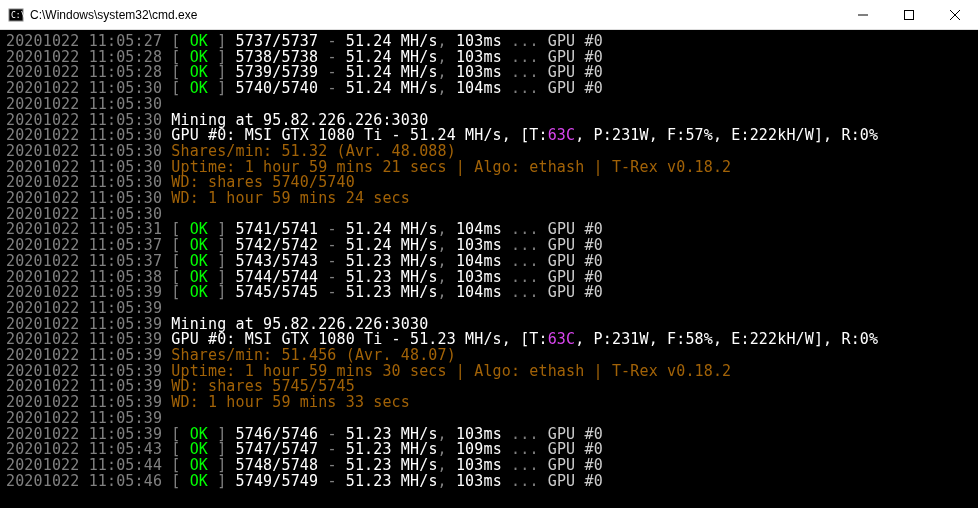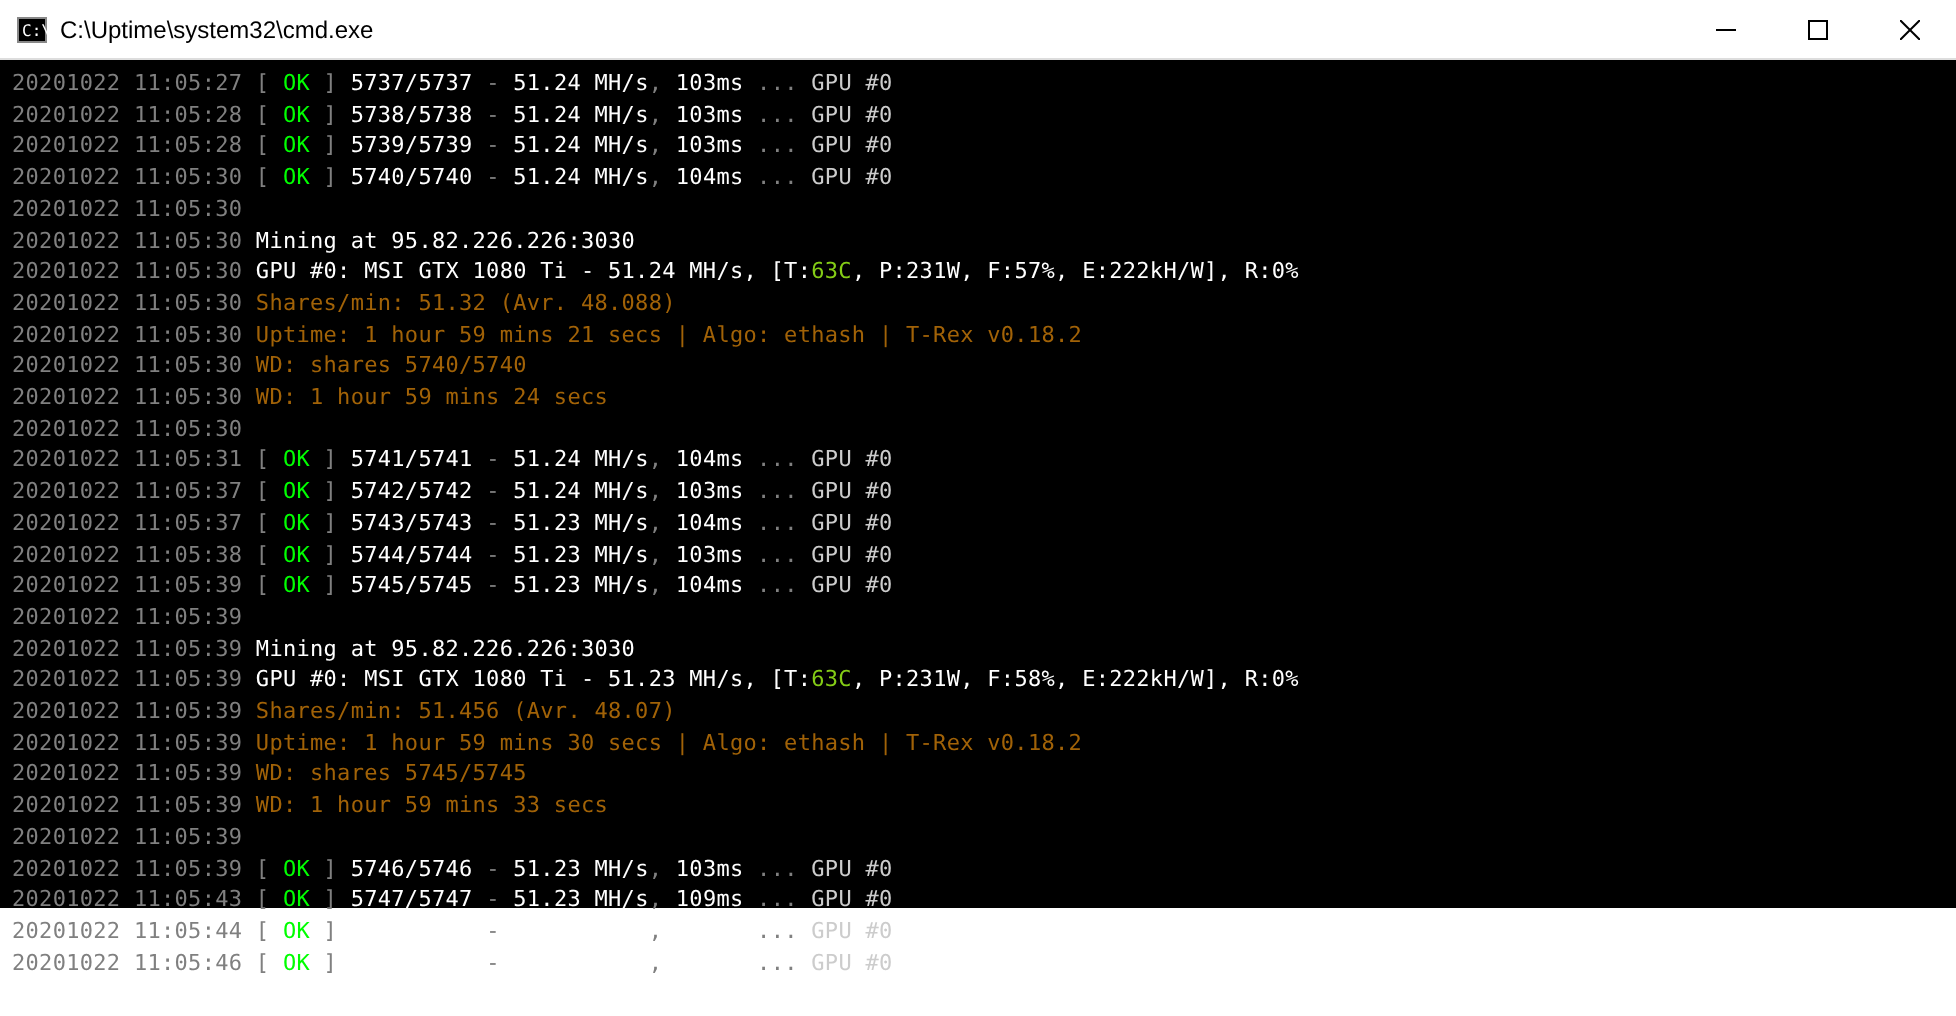--- a/index.html
+++ b/index.html
@@ -2,43 +2,43 @@
 <html><head>
   <meta charset="utf-8">
   <style>
     * { margin: 0; padding: 0; box-sizing: border-box; }
     body { width: 978px; height: 508px; font-family: Consolas, monospace; background: #fff; overflow: hidden; }
     .titlebar { display: flex; align-items: center; height: 30px; background: #fff; border-bottom: 1px solid #ddd; }
     .titlebar-icon { width: 16px; height: 16px; margin-left: 8px; margin-right: 6px; display: inline-flex; align-items: center; justify-content: center; }
     .titlebar-text { font-family: "Segoe UI", sans-serif; font-size: 12px; color: #000; flex: 1; }
     .win-controls { display: flex; }
     .win-btn { width: 46px; height: 30px; display: flex; align-items: center; justify-content: center; cursor: pointer; }
-    .console { background: #000; height: 424px; padding: 4px 6px; font-size: 11px; line-height: 15.7px; color: #ccc; white-space: pre; letter-spacing: 0.15px; }
+    .console { background: #000; height: 478px; padding: 4px 6px; font-size: 15px; line-height: 15.7px; color: #ccc; white-space: pre; letter-spacing: 0.15px; }
     .line { display: block; }
     .ts { color: #808080; }
     .ok-br { color: #808080; }
     .ok { color: #00ff00; }
     .white { color: #ffffff; }
     .sep { color: #808080; }
     .dots { color: #808080; }
     .gpu { color: #ccc; }
-    .green-num { color: #84cc16; }
+    .green-num { color: #d946ef; }
     .label { color: #a16207; }
   </style>
 </head>
 <body>
 
 <div class="titlebar">
   <span class="titlebar-icon">
     <svg width="16" height="16" viewBox="0 0 16 16">
         <rect x="1" y="2" width="14" height="12" fill="#000" stroke="#888" stroke-width="1"></rect>
         <text x="3" y="11" font-size="8" fill="#fff" font-family="monospace">C:\</text>
       </svg>
   </span>
-  <span class="titlebar-text">C:\Uptime\system32\cmd.exe</span>
+  <span class="titlebar-text">C:\Windows\system32\cmd.exe</span>
   <div class="win-controls">
     <div class="win-btn">
         <svg width="10" height="10">
           <line x1="0" y1="5" x2="10" y2="5" stroke="#000" stroke-width="1"></line>
         </svg>
       </div>
     <div class="win-btn">
         <svg width="10" height="10">
           <rect x="0.5" y="0.5" width="9" height="9" fill="none" stroke="#000" stroke-width="1"></rect>
         </svg>

